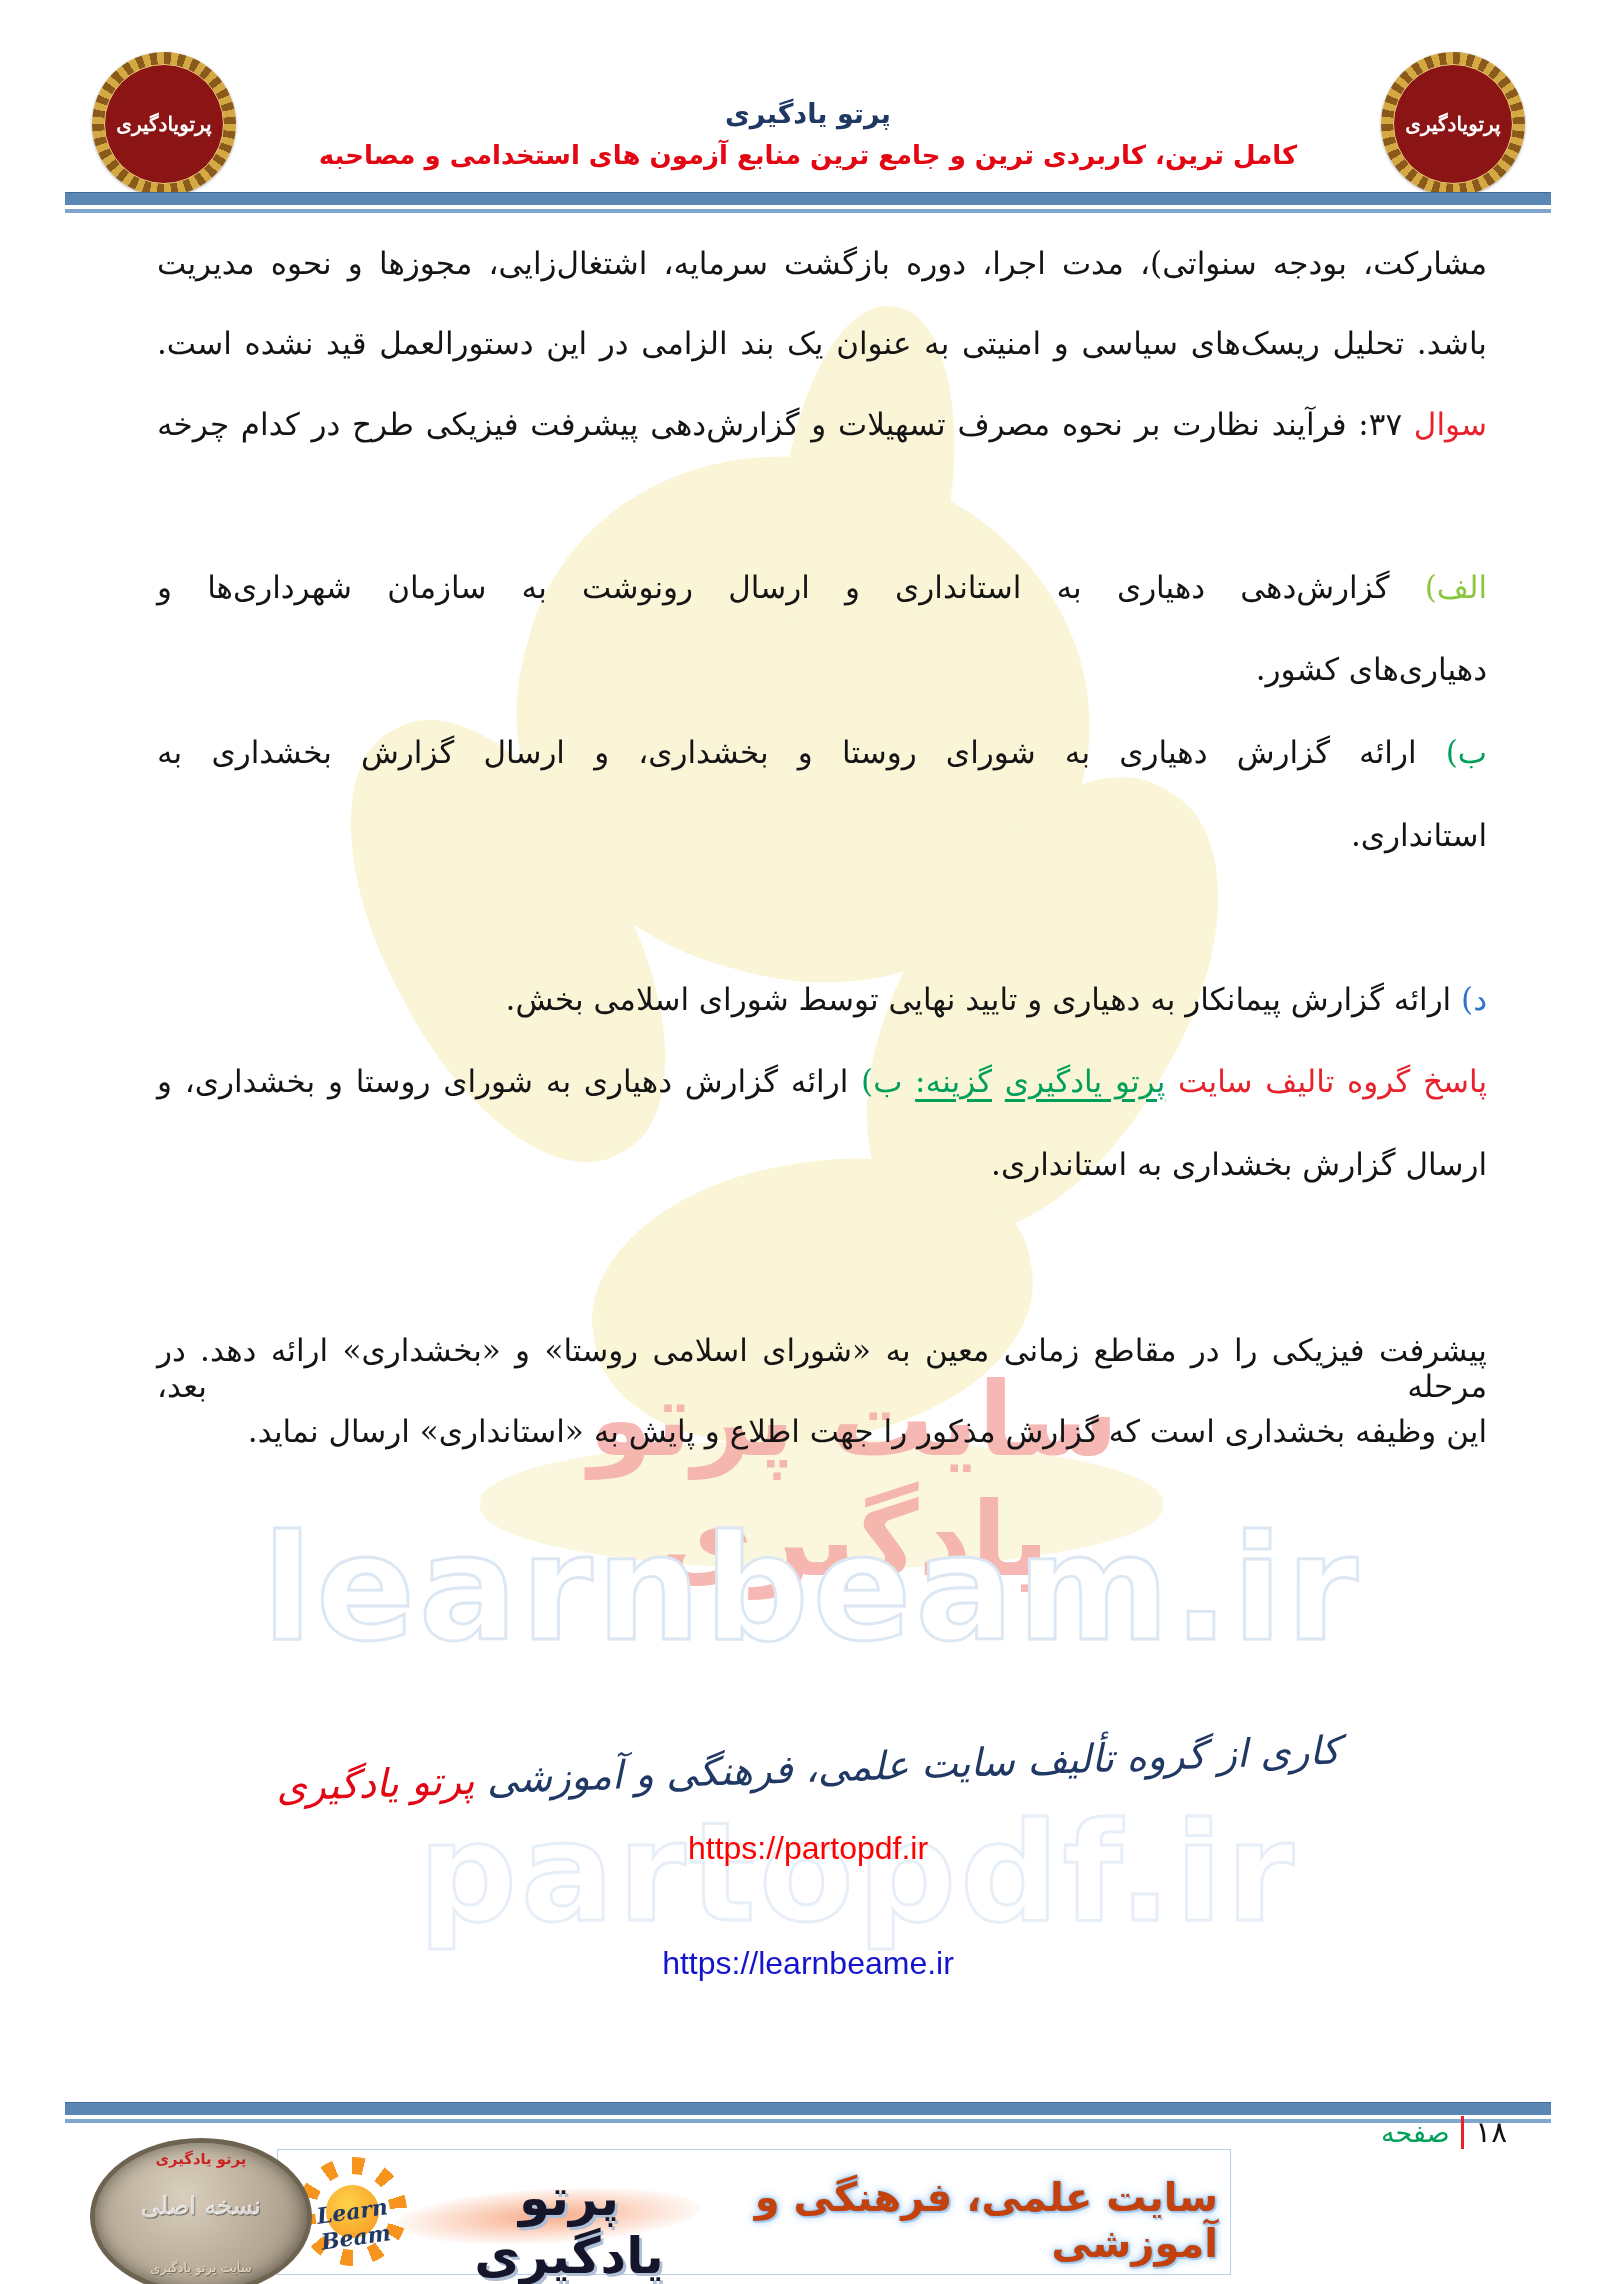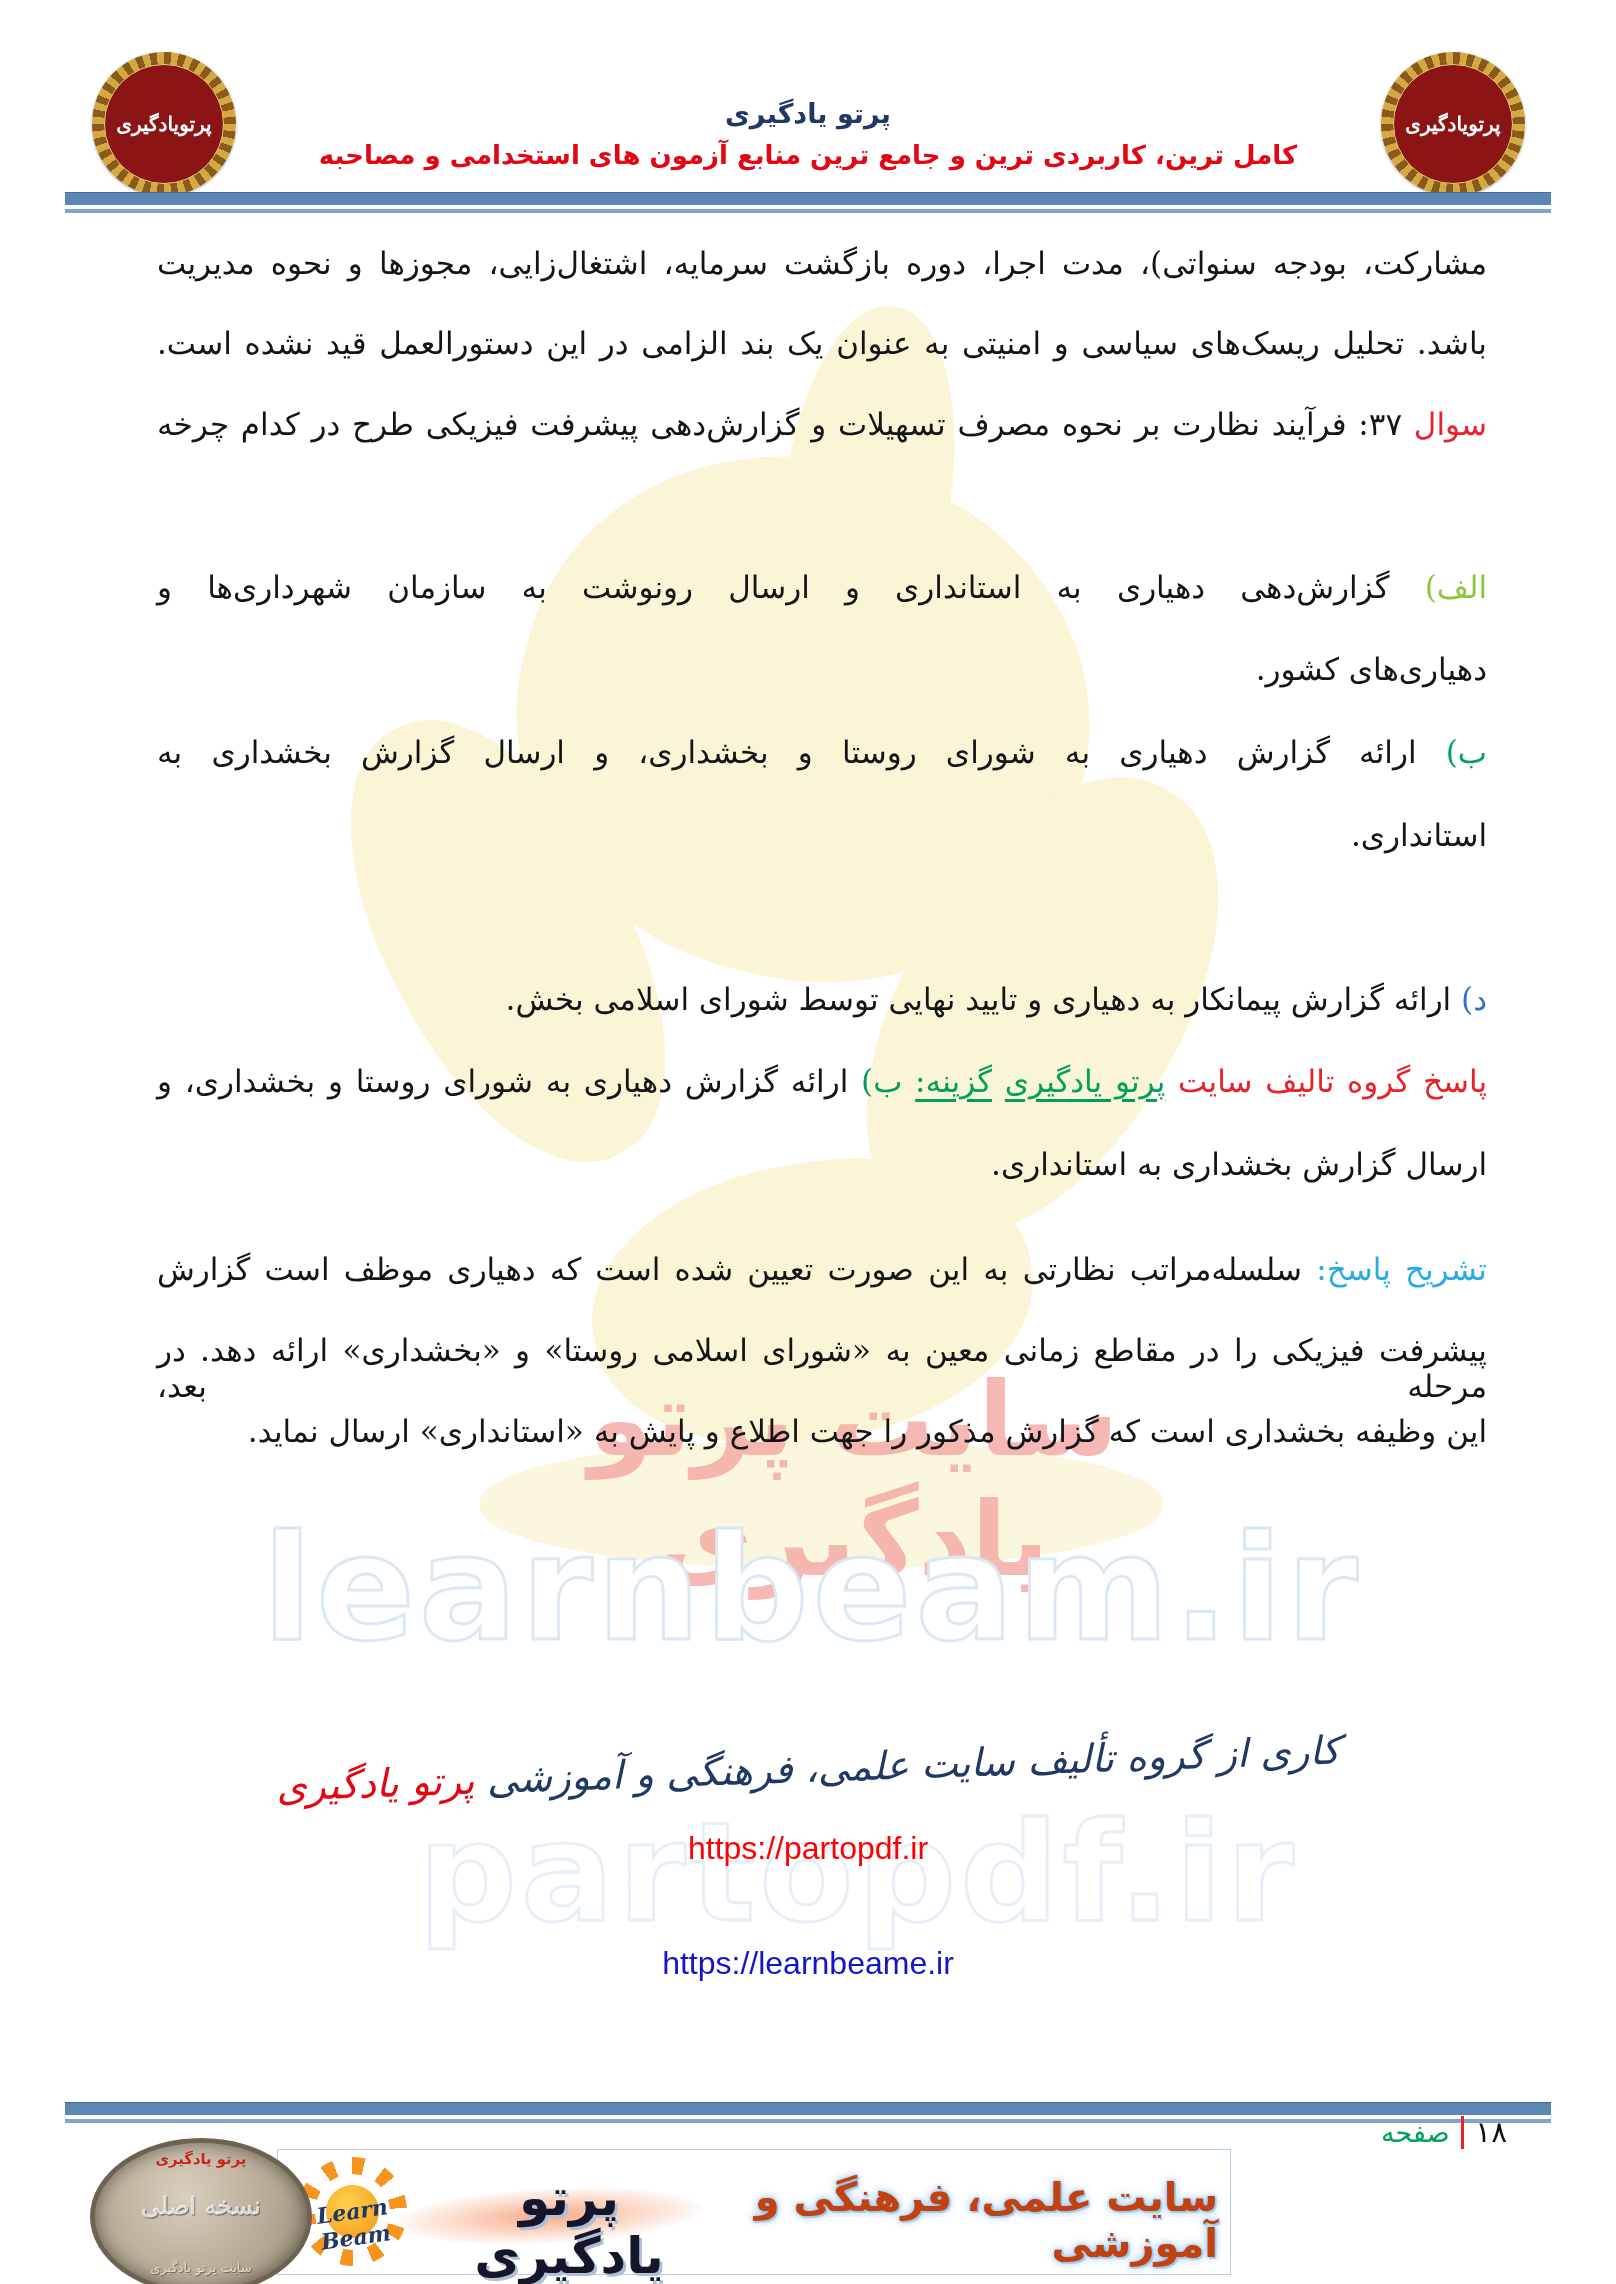--- a/index.html
+++ b/index.html
@@ -149,24 +149,20 @@
 
   <div class="bodyline just" style="top:1063px;">
     <span class="red">پاسخ گروه تالیف سایت</span>
     <span class="green-u">پرتو یادگیری</span>
     <span class="green-u">گزینه:</span>
     <span class="green-b">ب)</span>
     <span>ارائه گزارش دهیاری به شورای روستا و بخشداری، و</span>
   </div>
   <div class="bodyline" style="top:1146px;">ارسال گزارش بخشداری به استانداری.</div>
 
-  <div class="bodyline just" style="top:1251px;">
-    <span class="cyan">تشریح پاسخ:</span>
-    <span>سلسله‌مراتب نظارتی به این صورت تعیین شده است که دهیاری موظف است گزارش</span>
-  </div>
   <div class="bodyline just" style="top:1332px;">پیشرفت فیزیکی را در مقاطع زمانی معین به «شورای اسلامی روستا» و «بخشداری» ارائه دهد. در مرحله بعد،</div>
   <div class="bodyline" style="top:1413px;">این وظیفه بخشداری است که گزارش مذکور را جهت اطلاع و پایش به «استانداری» ارسال نماید.</div>
 
   <div class="sig">
     <span>کاری از گروه تألیف سایت علمی، فرهنگی و آموزشی</span>
     <span class="brand">پرتو یادگیری</span>
   </div>
   <div class="link-line link1">https://partopdf.ir</div>
   <div class="link-line link2">https://learnbeame.ir</div>
 

